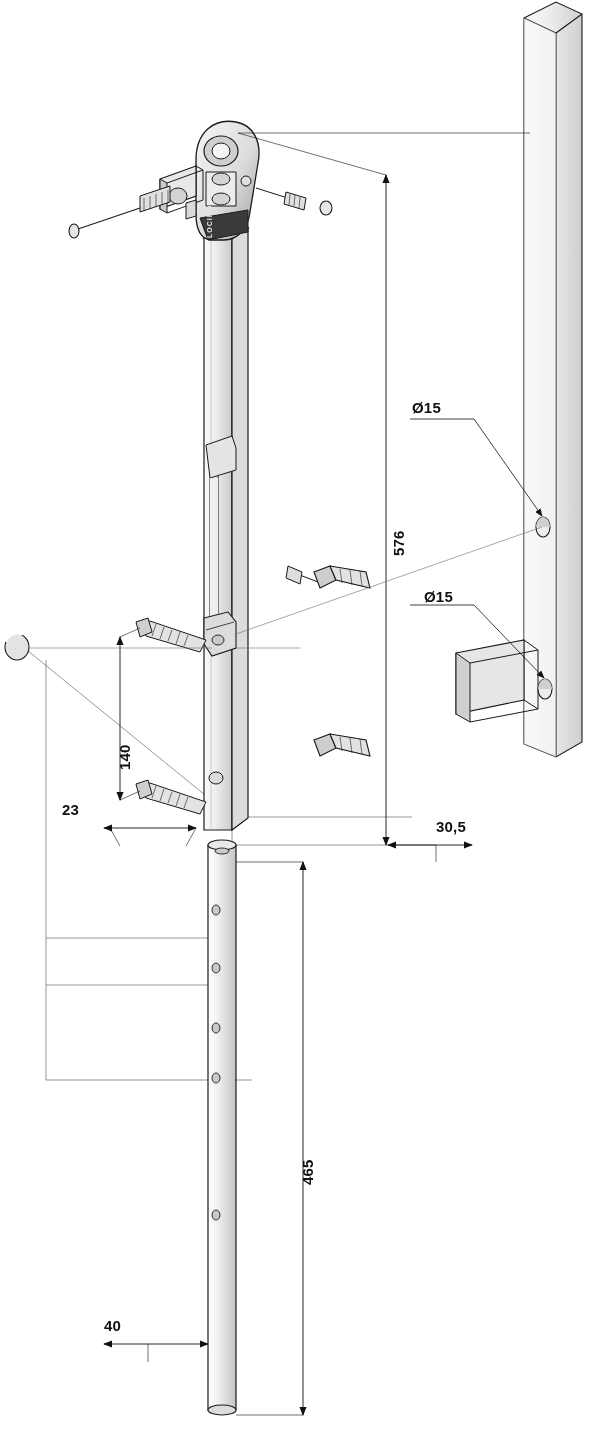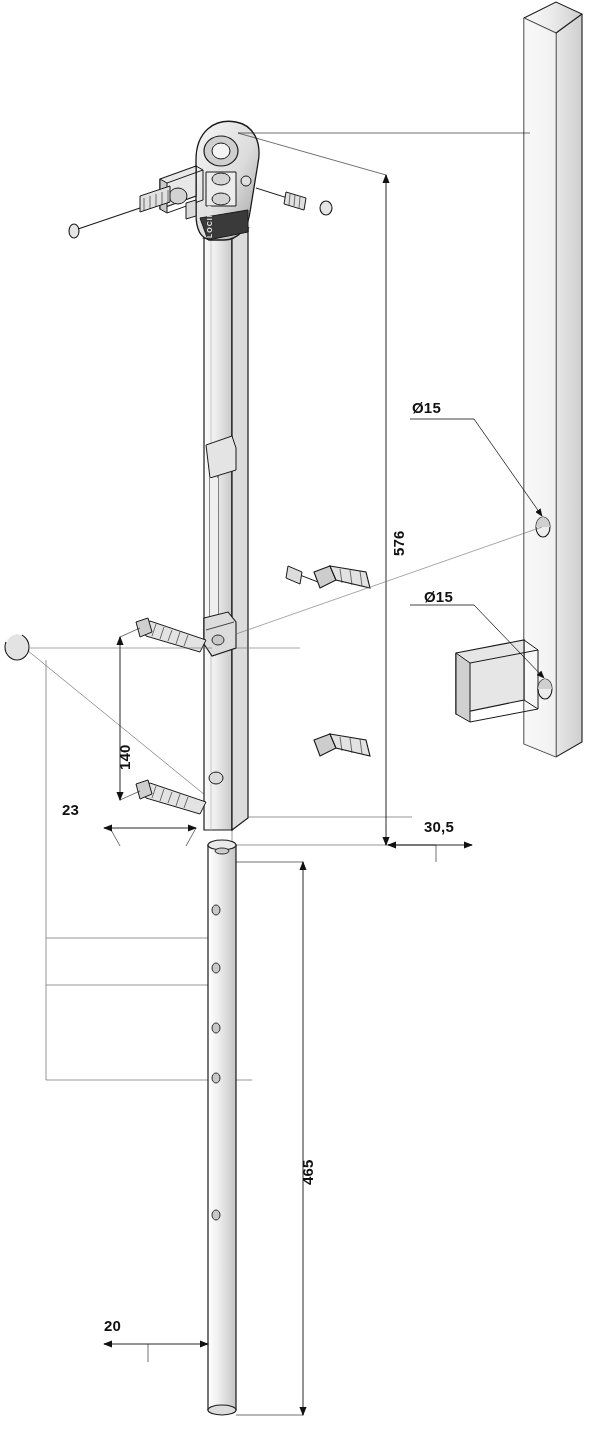--- a/index.html
+++ b/index.html
@@ -277,20 +277,20 @@
       <line x1="30" y1="648" x2="212" y2="648"></line>
       <line x1="236" y1="634" x2="542" y2="527"></line>
       <line x1="236" y1="648" x2="300" y2="648"></line>
     </g>
   </svg>
 
   <div class="dim-label vertical" style="left:390px; top:556px;">576</div>
   <div class="dim-label vertical" style="left:116px; top:770px;">140</div>
   <div class="dim-label vertical" style="left:299px; top:1185px;">465</div>
   <div class="dim-label" style="left:62px; top:801px;">23</div>
-  <div class="dim-label" style="left:424px; top:818px;">30,5</div>
-  <div class="dim-label" style="left:104px; top:1317px;">20</div>
+  <div class="dim-label" style="left:436px; top:818px;">30,5</div>
+  <div class="dim-label" style="left:104px; top:1317px;">40</div>
   <div class="dim-label" style="left:412px; top:399px;">Ø15</div>
   <div class="dim-label" style="left:424px; top:588px;">Ø15</div>
 
   <div class="brand-label" style="left:206px; top:238px;">LOCINOX</div>
 
 </div>
 
 </body></html>

